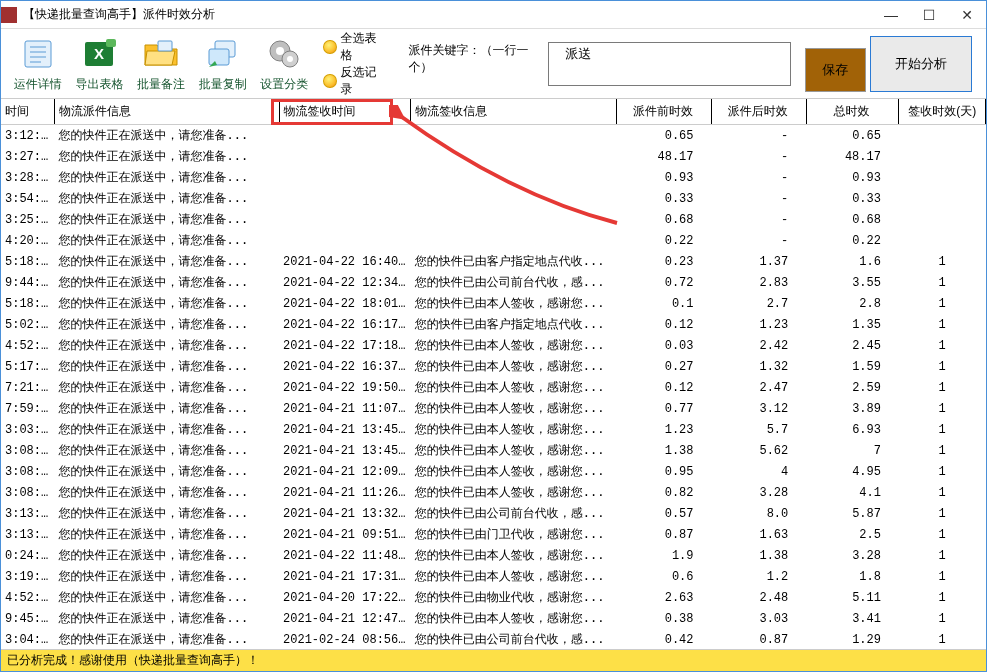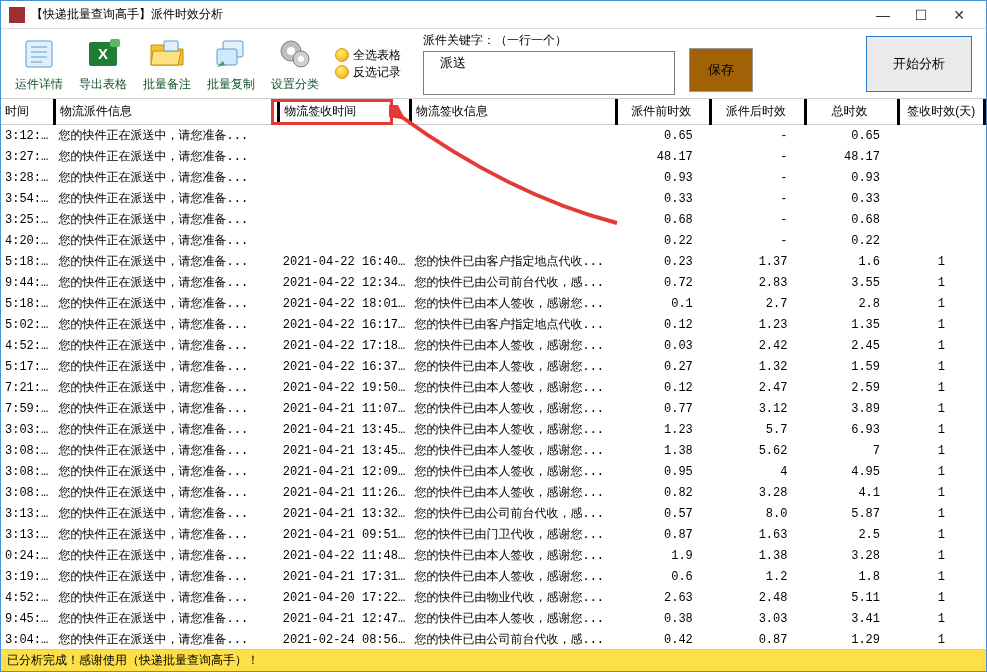--- a/index.html
+++ b/index.html
@@ -1,43 +1,43 @@
 <!DOCTYPE html>
 <html><head>
 <meta charset="utf-8">
 <style>
 * { box-sizing: border-box; margin: 0; padding: 0; }
 body { font-family: "Microsoft YaHei", SimSun, Arial, sans-serif; font-size: 12px; background: #fff; color: #000; overflow: hidden; }
 .window { width: 987px; height: 672px; border: 1px solid #4a90d9; display: flex; flex-direction: column; position: relative; }
-.titlebar { height: 28px; display: flex; align-items: center; padding: 0 8px; border-bottom: 1px solid #ddd; }
+.titlebar { height: 28px; display: flex; align-items: center; padding: 0 0; border-bottom: 1px solid #ddd; }
 .titlebar .app-icon { width: 16px; height: 16px; background: #a03030; margin-right: 6px; }
 .titlebar .title { flex: 1; font-size: 12px; }
 .titlebar .win-btn { width: 38px; height: 100%; display: flex; align-items: center; justify-content: center; cursor: pointer; font-size: 14px; color: #333; }
 
 .toolbar { height: 70px; display: flex; align-items: center; padding: 2px 8px; border-bottom: 1px solid #ccc; gap: 4px; }
 .tb-item { display: flex; flex-direction: column; align-items: center; width: 60px; cursor: pointer; }
 .tb-item .tb-icon { width: 40px; height: 40px; display: flex; align-items: center; justify-content: center; }
 .tb-item .tb-label { font-size: 12px; color: #14532d; margin-top: 2px; }
 
 .tb-checks { display: flex; flex-direction: column; margin-left: 6px; margin-right: 18px; }
 .tb-checks label { display: flex; align-items: center; gap: 4px; font-size: 12px; cursor: pointer; }
 .bulb { width: 14px; height: 14px; border-radius: 50%; background: radial-gradient(circle at 40% 35%, #fff176, #fbc02d 60%, #f57f17); border: 1px solid #d4a000; }
 
-.keyword-area { display: flex; flex-direction: column; gap: 2px; }
+.keyword-area { display: flex; flex-direction: row; gap: 2px; }
 .keyword-area .kw-label { font-size: 12px; }
 .keyword-area textarea { width: 252px; height: 44px; border: 1px solid #7a7a7a; resize: none; font-size: 13px; padding: 2px 16px; font-family: inherit; }
 
 .btn { border: 1px solid #999; background: #eaeaea; cursor: pointer; font-size: 13px; display: flex; align-items: center; justify-content: center; }
 .btn.save { width: 64px; height: 44px; margin-left: 10px; margin-top: 12px; background: #a16207; }
 .btn.analyze { width: 106px; height: 56px; margin-left: auto; margin-right: 6px; border: 1px solid #2a7ad4; background: #eaeaea; }
 
 .table-wrap { flex: 1; overflow: hidden; position: relative; display: flex; }
 .table-scroll { flex: 1; overflow-y: scroll; overflow-x: hidden; }
 table { border-collapse: collapse; width: 100%; font-size: 12px; table-layout: fixed; }
-thead th { text-align: left; font-weight: normal; padding: 4px 4px; border-bottom: 1px solid #ccc; border-right: 3px solid #000000; background: #fff; position: sticky; top: 0; white-space: nowrap; overflow: hidden; height: 22px; }
+thead th { text-align: left; font-weight: normal; padding: 4px 4px; border-bottom: 1px solid #ccc; border-right: 1px solid #000000; background: #fff; position: sticky; top: 0; white-space: nowrap; overflow: hidden; height: 22px; }
 tbody td { padding: 2px 4px; white-space: nowrap; overflow: hidden; text-overflow: ellipsis; height: 19px; font-family: SimSun, monospace; font-size: 12px; }
 tbody td.num { text-align: right; padding-right: 18px; font-family: "Courier New", monospace; }
 tbody td.center { text-align: center; font-family: "Courier New", monospace; }
 tbody td.mono { font-family: "Courier New", monospace; }
 
 .col0 { width: 52px; }
 .col1 { width: 218px; }
 .col2 { width: 128px; }
 .col3 { width: 200px; }
 .col4 { width: 92px; }

